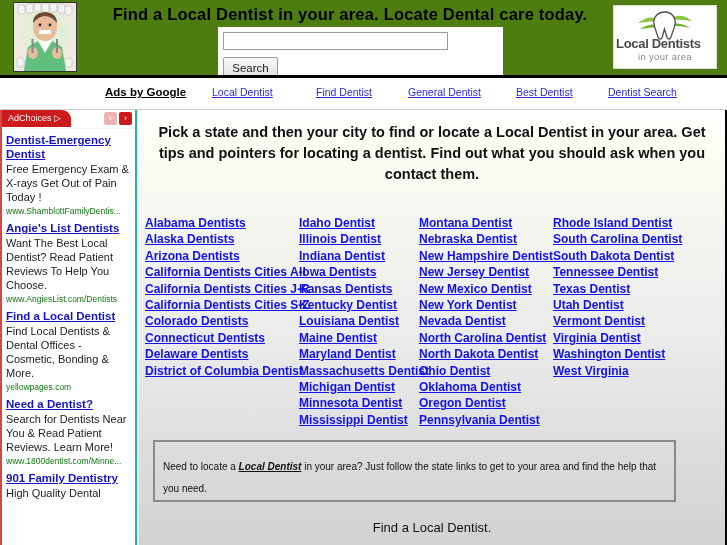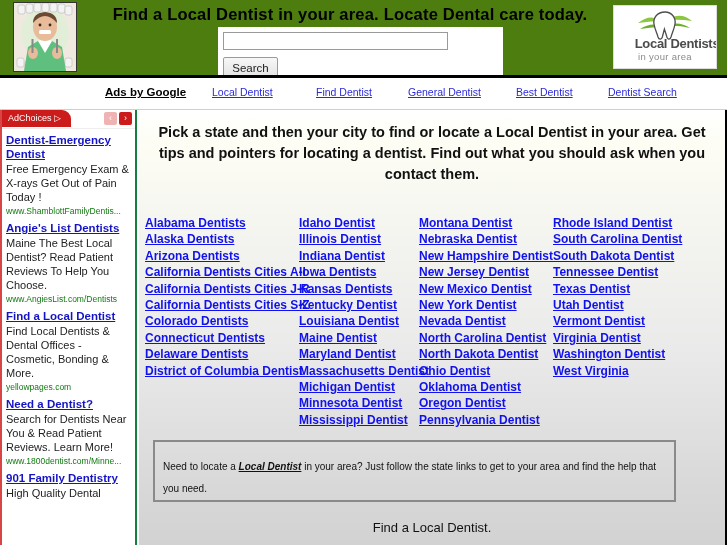--- a/index.html
+++ b/index.html
@@ -41,21 +41,21 @@
     background:linear-gradient(#f7f7f7,#e2e2e2);
     font-size:11.5px;font-family:"Liberation Sans", sans-serif;color:#222;
     cursor:pointer;padding:0;
   }
   #logo-box{
     position:absolute;right:10px;top:5px;width:102px;height:62px;
     background:#fff;border:1px solid #ddd;overflow:hidden;
   }
   #logo-box .tooth-svg{position:absolute;left:22px;top:3px;}
   #logo-text1{
-    position:absolute;left:12px;top:30px;width:102px;text-align:center;
+    position:absolute;left:2px;top:30px;width:102px;text-align:left;
     font-size:13px;font-weight:bold;color:#4b4b4b;letter-spacing:-0.3px;
   }
   #logo-text2{
     position:absolute;left:0;top:45px;width:102px;text-align:center;
     font-size:9.5px;color:#8a8a8a;letter-spacing:0.3px;
   }
 
   
   #adsbar{
     position:absolute;left:0;top:78px;width:727px;height:31px;
@@ -67,21 +67,21 @@
     color:#000;text-decoration:underline;cursor:pointer;
   }
   .ad-nav-link{
     position:absolute;top:8px;font-size:10.5px;color:#2b2bd6;
     text-decoration:underline;cursor:pointer;white-space:nowrap;
   }
 
   
   #sidebar{
     position:absolute;left:0;top:110px;width:137px;height:435px;
-    background:#fff;border-right:2px solid #15803d;
+    background:#fff;border-right:2px solid #14b8a6;
     border-left:2px solid #d94545;
     overflow:hidden;box-sizing:border-box;
   }
   #adchoices-bar{
     position:relative;height:18px;background:#fff;
     border-bottom:1px solid #eee;
   }
   #adchoices-tab{
     position:absolute;left:0;top:0;height:17px;
     background:#cc1b1b;color:#fff;font-size:9px;
@@ -238,21 +238,21 @@
       </div>
     </div>
     <div id="sidebar-ads">
         <div class="side-ad">
           <div class="side-ad-title">Dentist-Emergency Dentist</div>
           <div class="side-ad-desc">Free Emergency Exam &amp; X-rays Get Out of Pain Today !</div>
           <div class="side-ad-url">www.ShamblottFamilyDentis...</div>
         </div>
         <div class="side-ad">
           <div class="side-ad-title">Angie's List Dentists</div>
-          <div class="side-ad-desc">Maine The Best Local Dentist? Read Patient Reviews To Help You Choose.</div>
+          <div class="side-ad-desc">Want The Best Local Dentist? Read Patient Reviews To Help You Choose.</div>
           <div class="side-ad-url">www.AngiesList.com/Dentists</div>
         </div>
         <div class="side-ad">
           <div class="side-ad-title">Find a Local Dentist</div>
           <div class="side-ad-desc">Find Local Dentists &amp; Dental Offices - Cosmetic, Bonding &amp; More.</div>
           <div class="side-ad-url">yellowpages.com</div>
         </div>
         <div class="side-ad">
           <div class="side-ad-title">Need a Dentist?</div>
           <div class="side-ad-desc">Search for Dentists Near You &amp; Read Patient Reviews. Learn More!</div>

